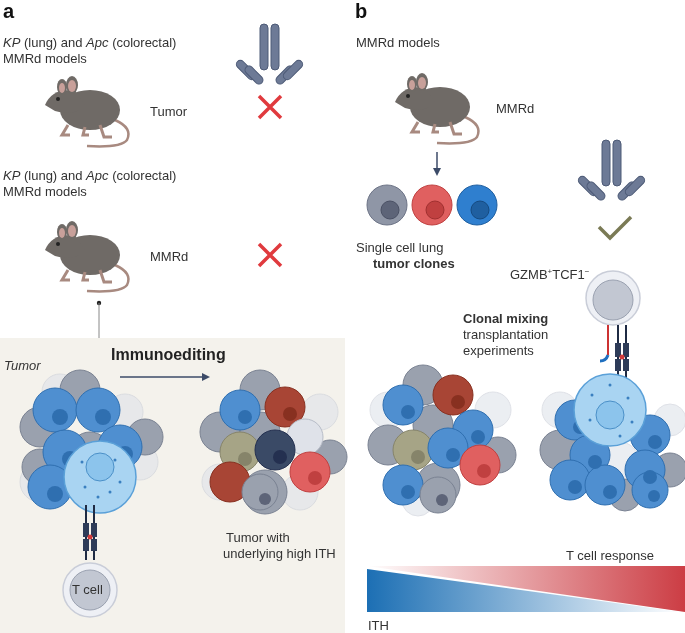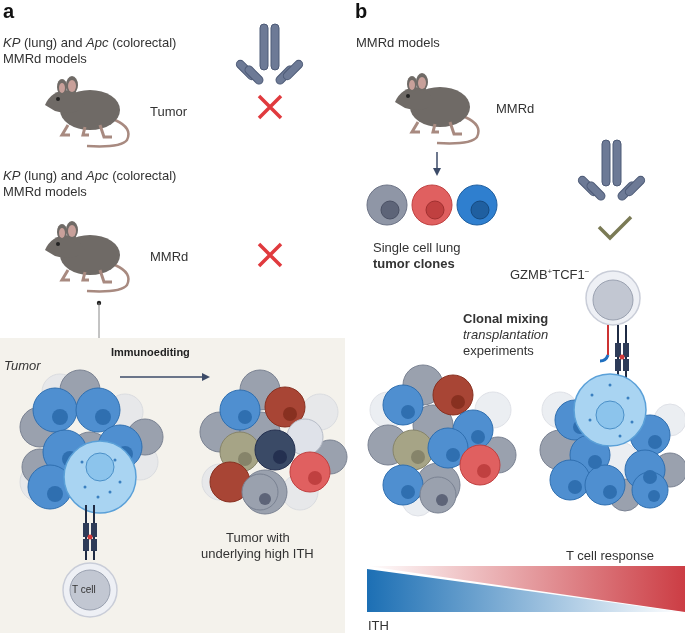--- a/index.html
+++ b/index.html
@@ -3,21 +3,21 @@
 <meta charset="utf-8">
 <style>
   html,body{margin:0;padding:0;background:#fff;}
   body{width:685px;height:633px;position:relative;overflow:hidden;font-family:"Liberation Sans",sans-serif;color:#333;}
   .abs{position:absolute;}
   .panel-label{font-weight:bold;font-size:20px;color:#111;}
   .txt{font-size:13px;line-height:16px;color:#333;}
   .txt i{font-style:italic;}
   .bg-box{position:absolute;left:0;top:338px;width:345px;height:295px;background:#f4f2ec;}
   svg{position:absolute;overflow:visible;}
-  .bold{font-weight:bold;font-size:11px;color:#222;}
+  .bold{font-weight:bold;font-size:16px;color:#222;}
 </style>
 </head>
 <body>
 
 <div class="abs panel-label" style="left:3px;top:0px;">a</div>
 
 <div class="abs txt" style="left:3px;top:35px;">
   <i>KP</i><span> (lung) and </span><i>Apc</i><span> (colorectal)</span><br>
   <span>MMRd models</span>
 </div>
@@ -129,21 +129,21 @@
   <rect x="8" y="18" width="6" height="14" fill="#2d3b58"></rect>
     <rect x="16" y="18" width="6" height="14" fill="#2d3b58"></rect>
   <rect x="8" y="34" width="6" height="12" fill="#2d3b58"></rect>
     <rect x="16" y="34" width="6" height="12" fill="#2d3b58"></rect>
   <circle cx="15" cy="32" r="2.5" fill="#d23a3a"></circle>
 </svg>
 <svg style="left:60px;top:560px;" width="60" height="60" viewBox="0 0 60 60">
   <circle cx="30" cy="30" r="27" fill="#eef0f5" stroke="#c9cdd8" stroke-width="1.5"></circle>
   <circle cx="30" cy="30" r="20" fill="#c2c7d2" stroke="#9aa1b0"></circle>
 </svg>
-<div class="abs txt" style="left:72px;top:582px;font-size:10px;">T cell</div>
+<div class="abs txt" style="left:72px;top:582px;font-size:13px;">T cell</div>
 
 <svg style="left:200px;top:372px;" width="145" height="150" viewBox="0 0 145 150">
   <g opacity="0.6" fill="#dfe3ea" stroke="#c8ccd6">
       <circle cx="20" cy="110" r="18"></circle>
       <circle cx="120" cy="40" r="18"></circle>
       <circle cx="100" cy="120" r="18"></circle>
     </g>
   <g fill="#9aa1ae" stroke="#7a8292">
       <circle cx="60" cy="18" r="20"></circle>
       <circle cx="20" cy="60" r="20"></circle>
@@ -160,21 +160,21 @@
     <circle cx="45" cy="87" r="7" fill="#86846a"></circle>
   <circle cx="75" cy="78" r="20" fill="#3a4a66" stroke="#243050"></circle>
     <circle cx="80" cy="85" r="7" fill="#243050"></circle>
   <circle cx="110" cy="100" r="20" fill="#e06060" stroke="#c04040"></circle>
     <circle cx="115" cy="106" r="7" fill="#c04040"></circle>
   <circle cx="30" cy="110" r="20" fill="#a84535" stroke="#883020"></circle>
   <circle cx="60" cy="120" r="18" fill="#9aa1ae" stroke="#7a8292"></circle>
     <circle cx="65" cy="127" r="6" fill="#5d6478"></circle>
 </svg>
 <div class="abs txt" style="left:226px;top:530px;">Tumor with</div>
-<div class="abs txt" style="left:201px;top:546px;">underlying high ITH</div>
+<div class="abs txt" style="left:223px;top:546px;">underlying high ITH</div>
 
 <div class="abs panel-label" style="left:355px;top:0px;">b</div>
 <div class="abs txt" style="left:356px;top:35px;">MMRd models</div>
 <svg style="left:390px;top:72px;" width="100" height="75" viewBox="0 0 100 75">
   <path d="M75 45 q18 8 12 20 q-6 8 -40 6" stroke="#a88a80" stroke-width="2.5" fill="none"></path>
   <ellipse cx="50" cy="35" rx="30" ry="20" fill="#6f6a66"></ellipse>
   <path d="M5 30 q8 -18 30 -14 l10 14 q-10 12 -30 6 z" fill="#6f6a66"></path>
   <ellipse cx="22" cy="12" rx="5" ry="8" fill="#6f6a66"></ellipse>
     <ellipse cx="22" cy="13" rx="3" ry="5" fill="#c8a09a"></ellipse>
   <ellipse cx="32" cy="10" rx="6" ry="9" fill="#6f6a66"></ellipse>
@@ -189,21 +189,21 @@
 </svg>
 
 <svg style="left:365px;top:180px;" width="135" height="50" viewBox="0 0 135 50">
   <circle cx="22" cy="25" r="20" fill="#8f96a6" stroke="#6c7386"></circle>
     <circle cx="25" cy="30" r="9" fill="#5d6478" stroke="#4a5064"></circle>
   <circle cx="67" cy="25" r="20" fill="#e06060" stroke="#c04040"></circle>
     <circle cx="70" cy="30" r="9" fill="#c04040" stroke="#a03030"></circle>
   <circle cx="112" cy="25" r="20" fill="#2f7fcf" stroke="#1f5fa0"></circle>
     <circle cx="115" cy="30" r="9" fill="#1f5fa0" stroke="#154a80"></circle>
 </svg>
-<div class="abs txt" style="left:373px;top:240px;">Single cell lung</div>
+<div class="abs txt" style="left:356px;top:240px;">Single cell lung</div>
 <div class="abs txt" style="left:373px;top:256px;font-weight:bold;">tumor clones</div>
 
 <svg style="left:582px;top:138px;" width="60" height="62" viewBox="0 0 60 62">
   <g fill="#6d7a96" stroke="#4d5a76" stroke-width="1">
     <rect x="20" y="2" width="8" height="46" rx="4"></rect>
       <rect x="31" y="2" width="8" height="46" rx="4"></rect>
     <rect x="2" y="36" width="8" height="24" rx="4" transform="rotate(-45 6 48)"></rect>
     <rect x="10" y="42" width="8" height="22" rx="4" transform="rotate(-45 14 53)"></rect>
     <rect x="41" y="42" width="8" height="22" rx="4" transform="rotate(45 45 53)"></rect>
     <rect x="49" y="36" width="8" height="24" rx="4" transform="rotate(45 53 48)"></rect>
@@ -225,21 +225,21 @@
   <path d="M8 30 q-2 6 -8 6" stroke="#1f6fbf" stroke-width="3" fill="none"></path>
   <line x1="18" y1="0" x2="18" y2="62" stroke="#1f2b44" stroke-width="2"></line>
     <line x1="26" y1="0" x2="26" y2="62" stroke="#1f2b44" stroke-width="2"></line>
   <rect x="15" y="18" width="6" height="14" fill="#2d3b58"></rect>
     <rect x="23" y="18" width="6" height="14" fill="#2d3b58"></rect>
   <rect x="15" y="34" width="6" height="12" fill="#2d3b58"></rect>
     <rect x="23" y="34" width="6" height="12" fill="#2d3b58"></rect>
   <circle cx="22" cy="32" r="2.5" fill="#d23a3a"></circle>
 </svg>
 <div class="abs txt" style="left:463px;top:311px;font-weight:bold;">Clonal mixing</div>
-<div class="abs txt" style="left:463px;top:327px;font-style:italic;">transplantation</div>
+<div class="abs txt" style="left:463px;top:327px;">transplantation</div>
 <div class="abs txt" style="left:463px;top:343px;text-align:right;">experiments</div>
 
 <svg style="left:368px;top:370px;" width="145" height="145" viewBox="0 0 145 145">
   <g opacity="0.6" fill="#dfe3ea" stroke="#c8ccd6">
       <circle cx="20" cy="40" r="18"></circle>
       <circle cx="125" cy="40" r="18"></circle>
       <circle cx="50" cy="130" r="16"></circle>
     </g>
   <g fill="#9aa1ae" stroke="#7a8292">
       <circle cx="55" cy="15" r="20"></circle>

